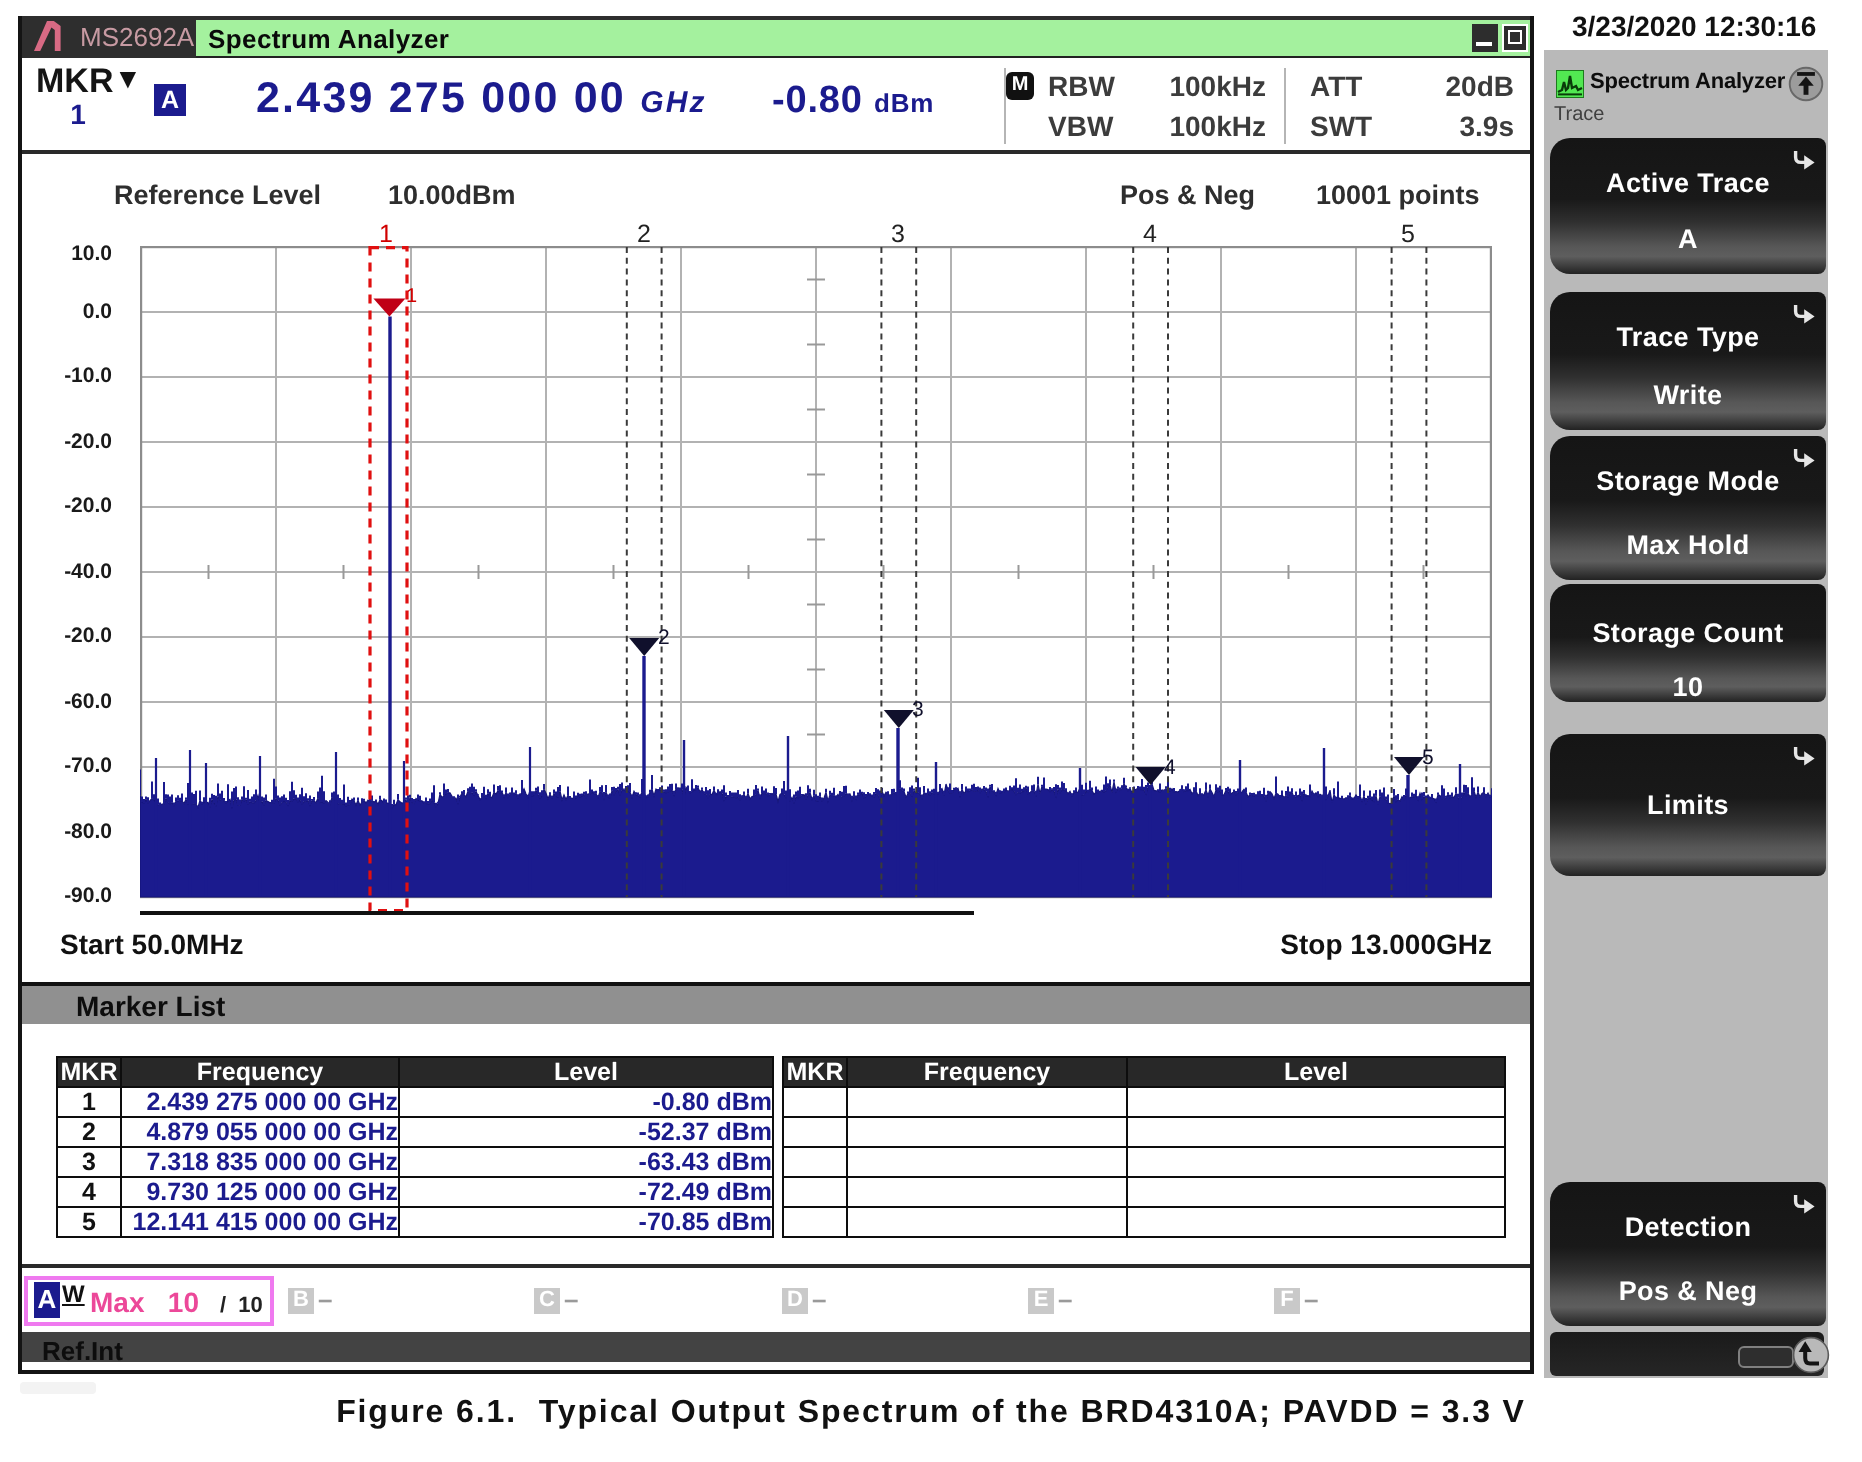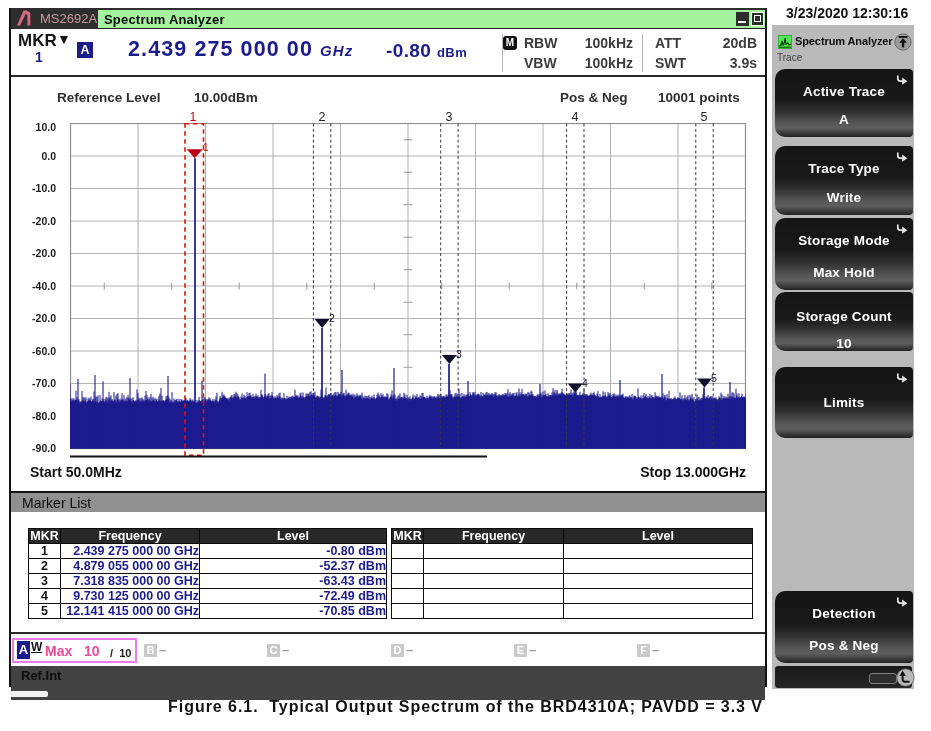--- a/index.html
+++ b/index.html
@@ -16,31 +16,31 @@
 .vdiv { position:absolute; top:5px; height:38px; width:1px; background:#b5b5b5; }
 .badge { position:absolute; background:#1b1b8e; color:#fff; font-weight:bold; text-align:center; }
 .mbadge { position:absolute; left:492px; top:7px; width:14px; height:14px; background:#111; color:#fff; font-weight:bold; font-size:10px; line-height:14px; text-align:center; border-radius:3px; }
 .hlbl { position:absolute; font-size:14px; font-weight:bold; color:#3c3c3c; }
 .hval { position:absolute; font-size:14px; font-weight:bold; color:#3c3c3c; text-align:right; }
 
 .ctxt { position:absolute; font-size:13.5px; font-weight:bold; color:#2e2e2e; }
 .ylbl { position:absolute; width:36px; text-align:right; font-size:10.5px; font-weight:bold; color:#1a1a1a; }
 .mknum { position:absolute; font-size:12.5px; color:#222; width:18px; text-align:center; }
 
-#mlbar { position:absolute; left:0; top:483px; width:754px; height:21px; background:#909090; border-top:2px solid #111; color:#0d0d0d; font-weight:normal; font-size:14px; line-height:20px; padding-left:11px; }
+#mlbar { position:absolute; left:0; top:483px; width:754px; height:21px; background:#909090; border-top:2px solid #111; color:#0d0d0d; font-weight:bold; font-size:14px; line-height:20px; padding-left:27px; }
 table.mk { position:absolute; border-collapse:collapse; table-layout:fixed; }
 table.mk td, table.mk th { border:1.2px solid #0d0d0d; overflow:hidden; white-space:nowrap; }
 table.mk th { background:#282828; color:#fff; font-size:12.5px; font-weight:bold; height:15px; padding:0; }
 table.mk td { height:14.8px; font-size:12.5px; font-weight:bold; padding:0; }
 td.c1 { text-align:center; color:#111; font-size:12.5px; }
 td.c2 { text-align:right; color:#1b1b8e; padding-right:7px; }
 td.c3 { text-align:right; color:#1b1b8e; padding-right:11px; }
 
 #statline { position:absolute; left:0; top:624px; width:754px; height:2px; background:#2a2a2a; }
-#refbar { position:absolute; left:0; top:658px; width:754px; height:34px; background:#434343; color:#0d0d0d; font-weight:bold; font-size:13px; line-height:19px; padding-left:10px; }
+#refbar { position:absolute; left:0; top:658px; width:754px; height:15px; background:#434343; color:#0d0d0d; font-weight:bold; font-size:13px; line-height:19px; padding-left:10px; }
 .gbadge { position:absolute; width:13px; height:13px; background:#c9c9c9; color:#fff; font-weight:bold; font-size:11px; line-height:13px; text-align:center; }
 .gdash { position:absolute; font-size:13px; font-weight:bold; color:#9a9a9a; }
 
 #panel { position:absolute; left:772px; top:25px; width:142px; height:664px; background:#b9b9b9; }
 .sbtn { position:absolute; left:3px; width:138px; border-radius:10px 4px 4px 10px; background:linear-gradient(180deg,#151515 0%,#191919 45%,#303030 62%,#575757 80%,#5e5e5e 87%,#2b2b2b 98%,#222 100%); color:#fff; }
 .sbtn .l1, .sbtn .l2 { position:absolute; width:100%; text-align:center; font-size:13.5px; font-weight:bold; letter-spacing:0.2px; }
 .sarrow { position:absolute; right:5px; top:6px; }
 #caption { position:absolute; left:0; top:698px; width:931px; text-align:center; font-size:16px; font-weight:bold; letter-spacing:0.95px; color:#111; }
 </style></head>
 <body>

